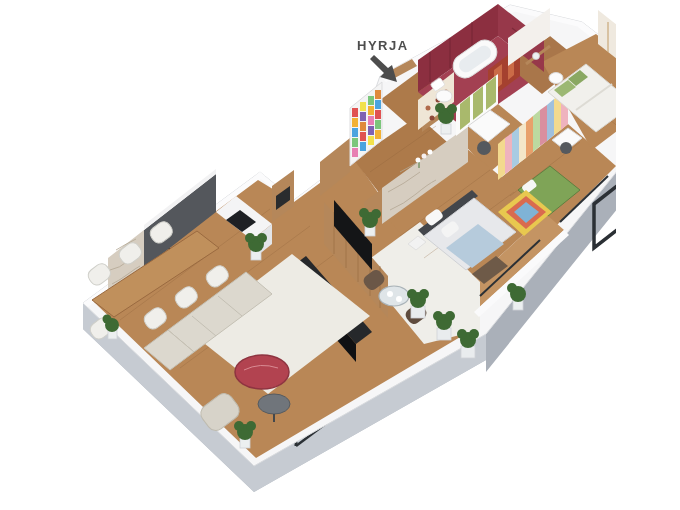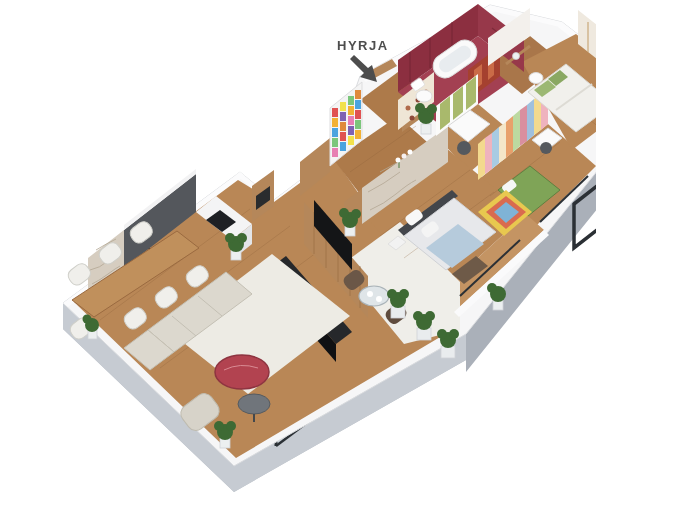--- a/index.html
+++ b/index.html
@@ -1,17 +1,17 @@
 <!DOCTYPE html>
 <html><head>
 <meta charset="utf-8">
 <style>
   html,body{margin:0;padding:0;background:#ffffff;}
   .stage{width:596px;height:510px;position:relative;background:#fff;overflow:hidden;
-         font-family:"Liberation Sans", sans-serif;}
+         font-family:"Liberation Sans", sans-serif;margin-left:20px;}
   svg{display:block;}
   .lbl{font-family:"Liberation Sans", sans-serif;font-weight:bold;font-size:13px;letter-spacing:1.5px;}
   .thin{stroke:#d9dbde;stroke-width:1;}
 </style>
 </head>
 <body>
 
 <div class="stage">
 <svg width="680" height="510" viewBox="0 0 680 510">
 

